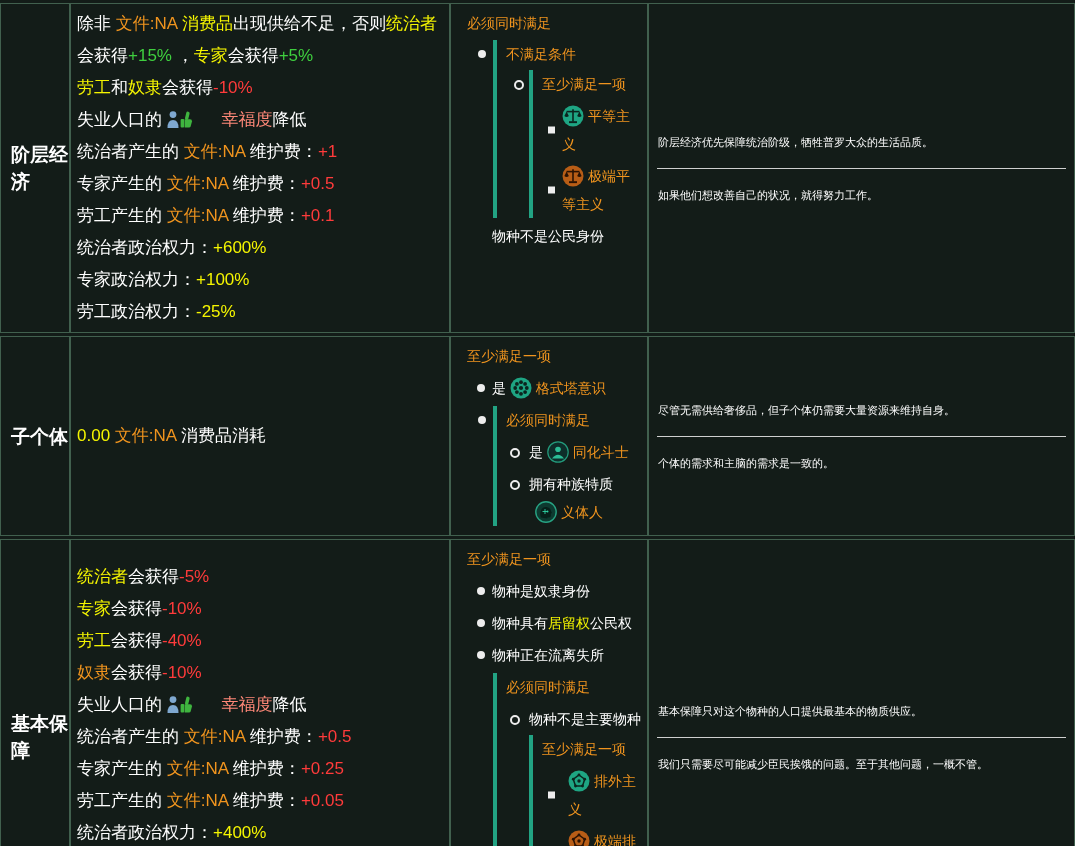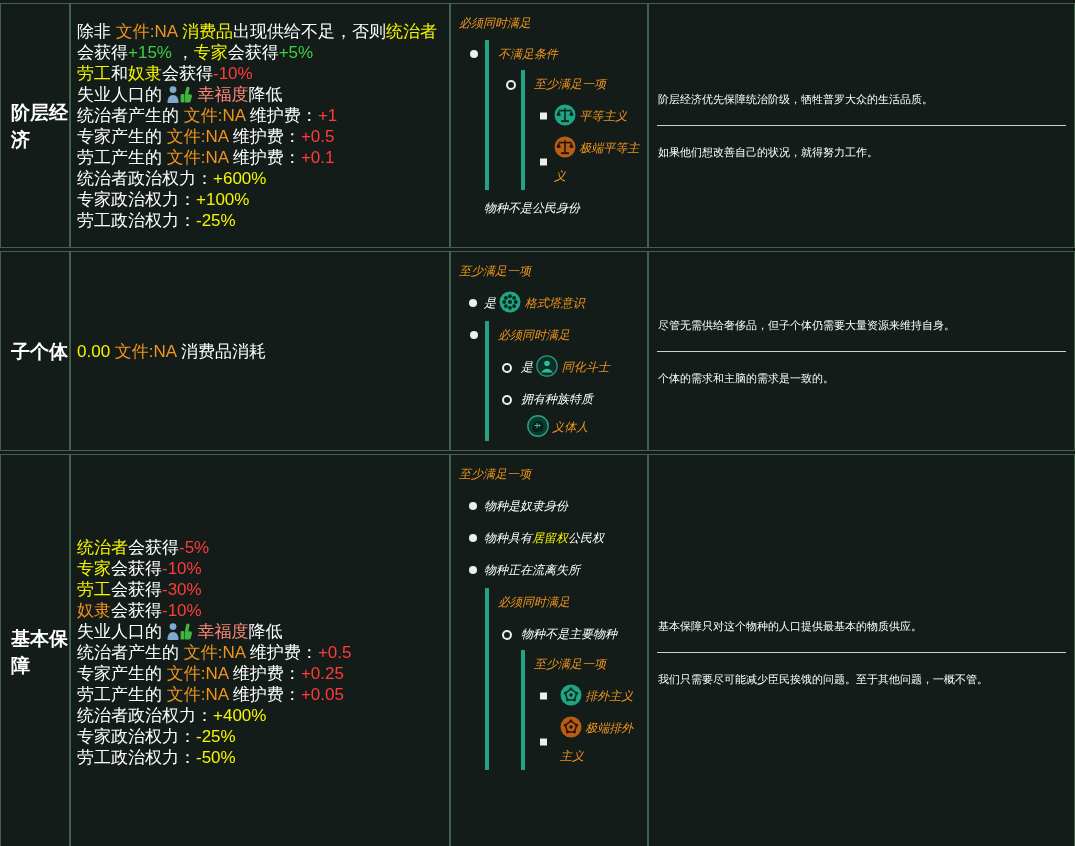--- a/index.html
+++ b/index.html
@@ -6,26 +6,26 @@
     --bg:#131c18; --border:#41604e; --teal:#22a383; --white:#ffffff;
     --yellow:#f5f500; --orange:#f0941e; --green:#3fcf3f; --red:#ff3b3b;
     --salmon:#ff8878; --hr:#cfcfcf;
   }
   html,body{margin:0;padding:0;background:#0b120f;}
   body{font-family:"Liberation Sans","DejaVu Sans",sans-serif;}
   table.ls{width:1075px;table-layout:fixed;border-collapse:separate;border-spacing:0 3px;background:var(--bg);}
   td{border:1px solid var(--border);vertical-align:middle;overflow:hidden;color:var(--white);}
   tr.r1{height:245px;} tr.r2{height:190px;} tr.r3{height:396px;}
   td.name{font-weight:bold;font-size:19px;line-height:27px;padding:4px 1px 4px 10px;}
-  td.fx{padding:4px 6px;font-size:17px;line-height:21px;}
-  td.cond{vertical-align:top;padding:5px 4px 5px 8px;font-size:12px;line-height:28px;font-style:italic;}
+  td.fx{padding:4px 6px;font-size:17px;line-height:32px;}
+  td.cond{vertical-align:top;padding:5px 4px 5px 16px;font-size:14px;line-height:28px;}
   td.desc{padding:0 8px;font-size:11px;line-height:26px;}
   .fx-line{white-space:normal;}
   .c-w{color:var(--white);} .c-y{color:var(--yellow);} .c-o{color:var(--orange);}
-  .c-g{color:var(--green);} .c-r{color:var(--red);} .c-s{color:var(--salmon);}
+  .c-g{color:var(--green);} .c-r{color:var(--red);} .c-s{color:var(--salmon);margin-left:24px;}
   .cond-header{color:var(--orange);margin-bottom:2px;}
   .grp{position:relative;border-left:4px solid var(--teal);padding-left:9px;margin:3px 0;}
   .g1{margin-left:26px;}
   .g2{margin-left:23px;margin-top:2px;}
   .g3{margin-left:0;margin-top:2px;}
   .grp-label{color:var(--orange);}
   .gm-dot::before{content:"";position:absolute;left:-19px;top:10px;width:8px;height:8px;border-radius:50%;background:#ededed;}
   .gm-circ::before{content:"";position:absolute;left:-19px;top:10px;width:6px;height:6px;border-radius:50%;border:2px solid #ededed;background:transparent;}
   .it{position:relative;margin:4px 0;}
   .it1{margin-left:25px;}
@@ -178,21 +178,21 @@
       <p class="dp">个体的需求和主脑的需求是一致的。</p>
     </td>
   </tr>
 
   <tr class="r3">
     <td class="name">基本保障</td>
     <td class="fx">
       <div>
             <div class="fx-line"><span class="c-y">统治者</span><span class="c-w">会获得</span><span class="c-r">-5%</span></div>
             <div class="fx-line"><span class="c-y">专家</span><span class="c-w">会获得</span><span class="c-r">-10%</span></div>
-            <div class="fx-line"><span class="c-y">劳工</span><span class="c-w">会获得</span><span class="c-r">-30%</span></div>
+            <div class="fx-line"><span class="c-y">劳工</span><span class="c-w">会获得</span><span class="c-r">-40%</span></div>
             <div class="fx-line"><span class="c-o">奴隶</span><span class="c-w">会获得</span><span class="c-r">-10%</span></div>
             <div class="fx-line"><span class="c-w">失业人口的 </span><span class="ic ic-sm">
   <svg width="26" height="18" viewBox="0 0 26 18" xmlns="http://www.w3.org/2000/svg">
     <circle cx="6" cy="4.6" r="3.4" fill="#7fa8d0"></circle>
     <path d="M0.5 18 q0 -8 5.5 -8 q5.5 0 5.5 8 z" fill="#7fa8d0"></path>
     <g fill="#3fb53f">
       <rect x="13.6" y="9" width="3.6" height="8.4" rx="1"></rect>
       <path d="M17.6 9.2 l5.4 0 q2.2 0 2 2.2 l-1.4 5 q-.3 1 -1.6 1 l-4.4 0 z"></path>
       <rect x="18.6" y="1.6" width="3.4" height="8.4" rx="1.6" transform="rotate(14 20.3 5.8)"></rect>
     </g>

